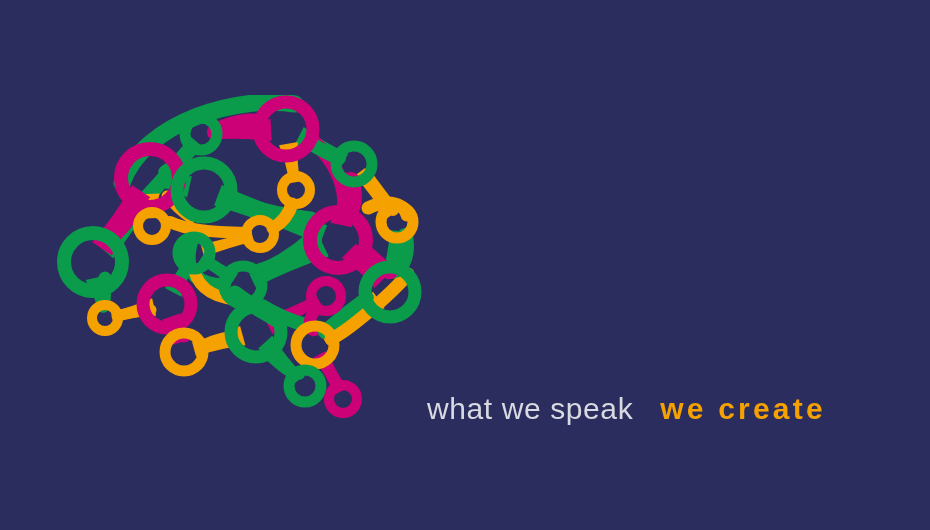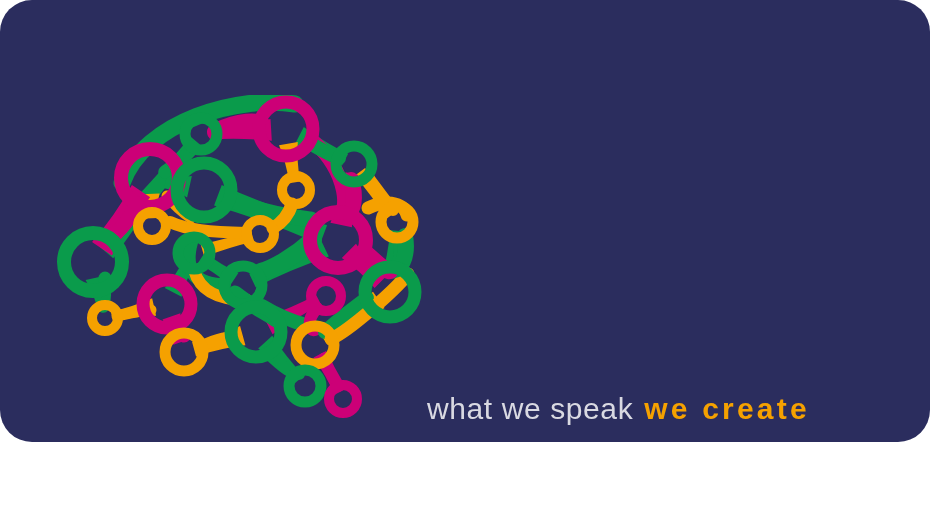--- a/index.html
+++ b/index.html
@@ -9,24 +9,23 @@
   }
   body {
     width: 930px;
     height: 530px;
     overflow: hidden;
     font-family: "Liberation Sans", sans-serif;
   }
   #stage {
     position: relative;
     width: 930px;
-    height: 442px;
+    height: 530px;
     background: #2b2d5e;
     overflow: hidden;
-    border-radius: 32px;
   }
   #brain-logo {
     position: absolute;
     left: 55px;
     top: 95px;
     width: 380px;
     height: 340px;
   }
   #tagline {
     position: absolute;
@@ -45,21 +44,21 @@
     color: #d9d9e2;
     line-height: 38px;
   }
   #tagline .tag-strong {
     font-family: "Liberation Sans", sans-serif;
     font-size: 30px;
     font-weight: 700;
     letter-spacing: 3.2px;
     color: #f5a100;
     line-height: 38px;
-    margin-left: 11px;
+    margin-left: 27px;
   }
 </style>
 </head>
 <body>
 
 <div id="stage" style="background: rgb(43, 45, 94);">
 
   <div id="brain-logo">
     <svg id="brain-svg" width="380" height="340" viewBox="60 95 380 340" xmlns="http://www.w3.org/2000/svg">
       <g id="layer-links">

